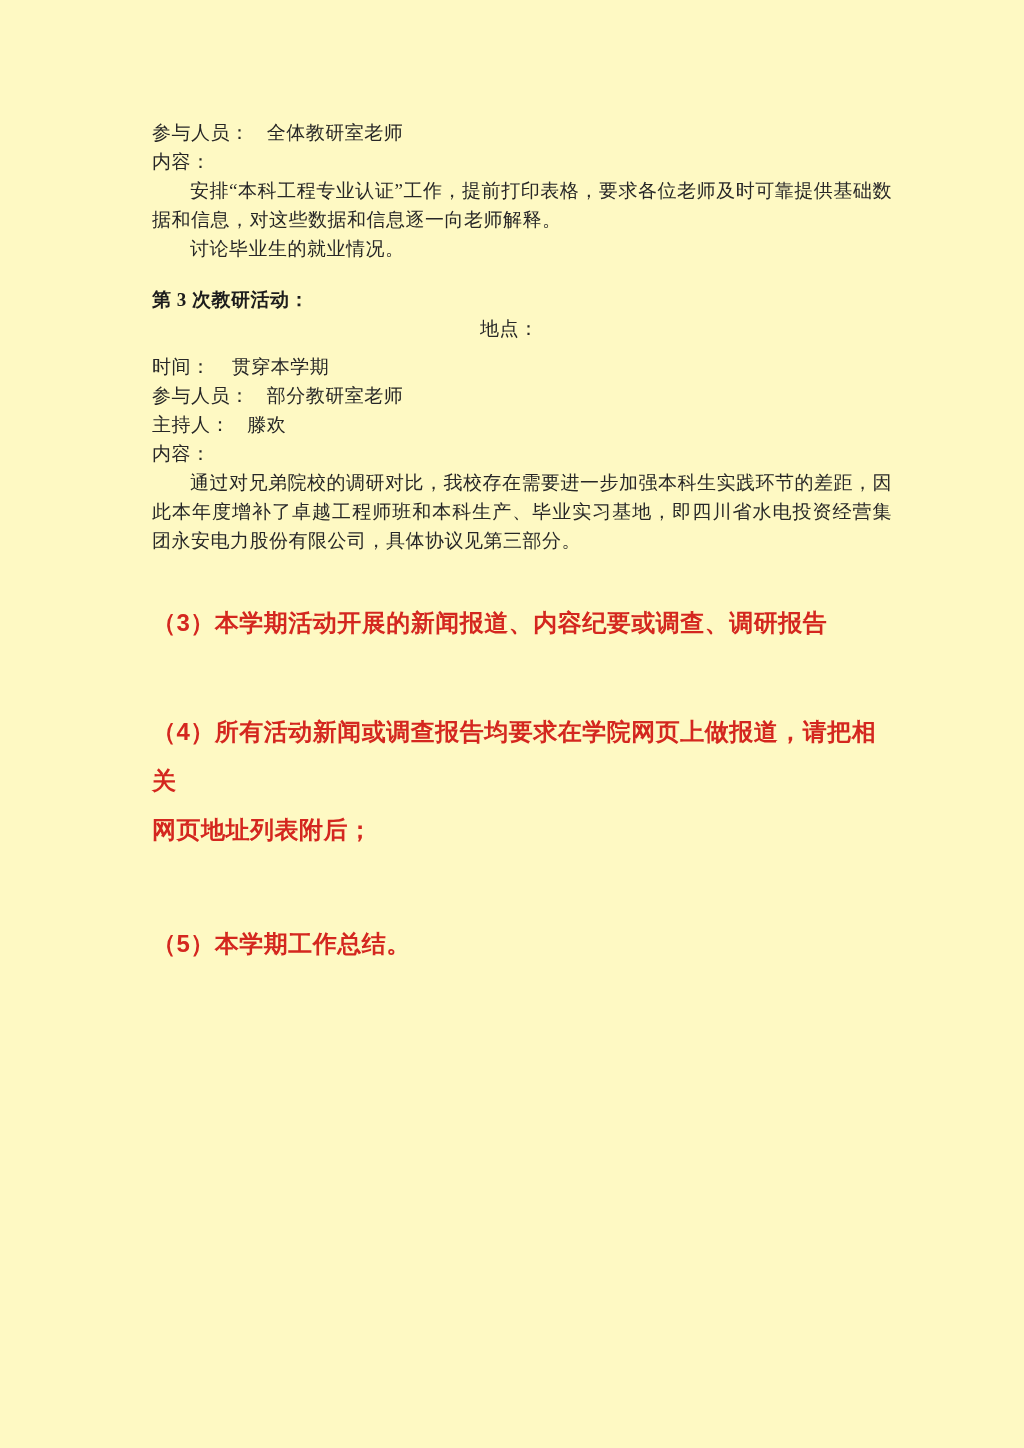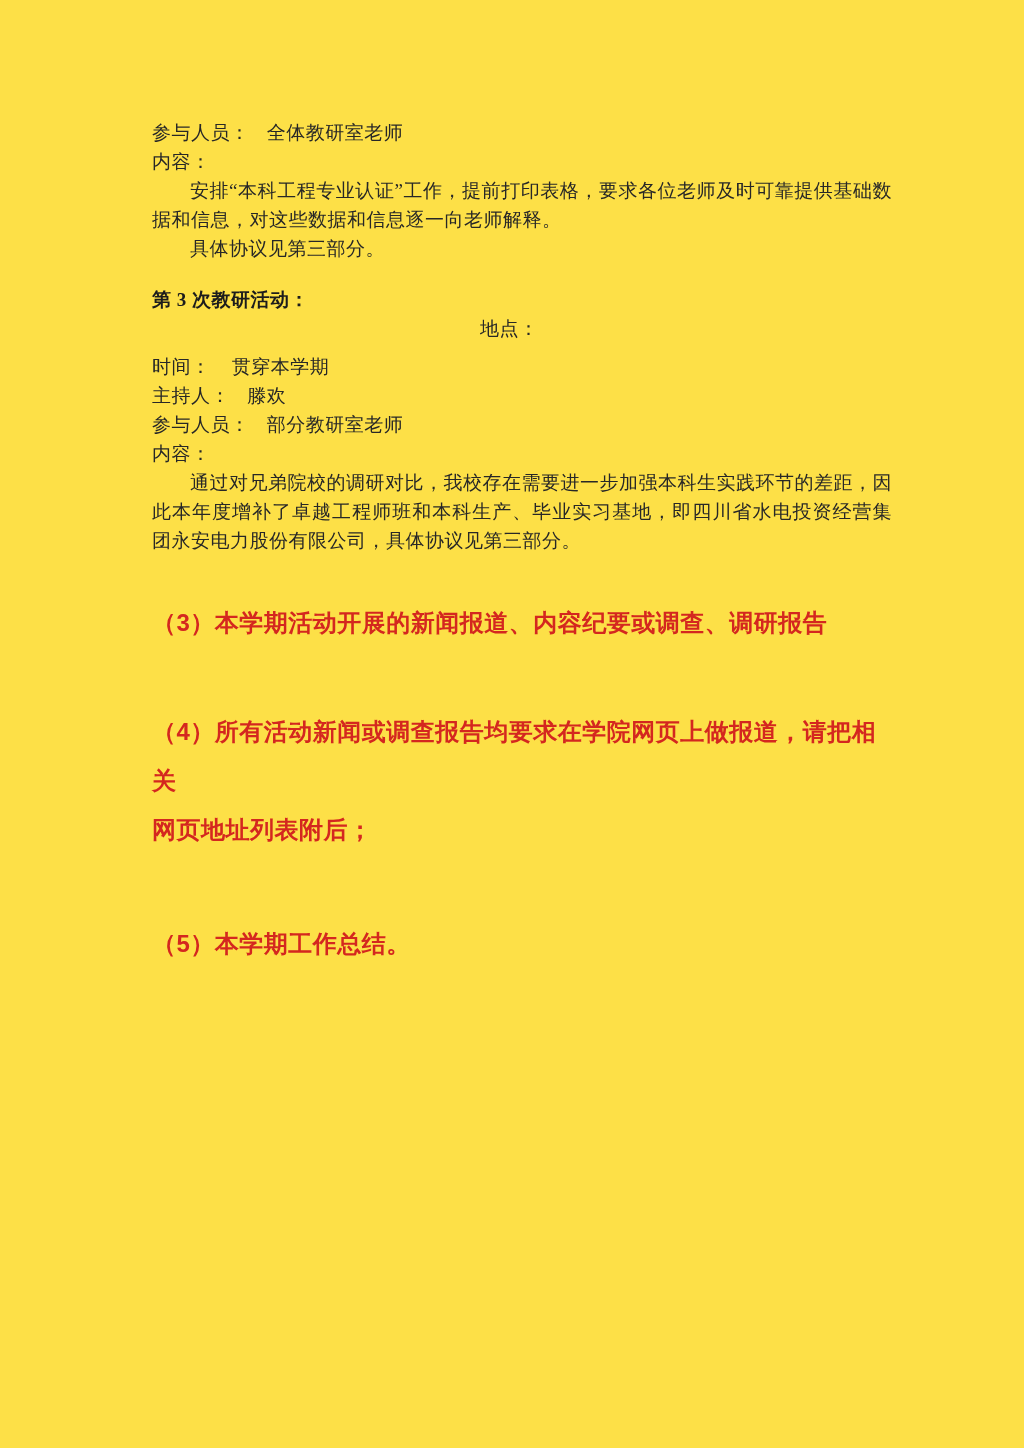--- a/index.html
+++ b/index.html
@@ -4,21 +4,21 @@
 <style>
   html, body {
     margin: 0;
     padding: 0;
     background: #ffffff;
   }
   .page {
     position: relative;
     width: 1024px;
     height: 1448px;
-    background: #fde047;
+    background: #fef9c3;
     overflow: hidden;
     font-family: "Liberation Serif", "DejaVu Serif", serif;
   }
   .content {
     position: absolute;
     left: 152px;
     top: 118px;
     width: 740px;
   }
   
@@ -78,35 +78,35 @@
 
 <div class="page">
   <div class="content">
 
     <div class="body-line">
       <span class="label">参与人员：</span>
       <span class="value">全体教研室老师</span>
     </div>
     <div class="body-line">内容：</div>
     <div class="body-para">安排“本科工程专业认证”工作，提前打印表格，要求各位老师及时可靠提供基础数据和信息，对这些数据和信息逐一向老师解释。</div>
-    <div class="body-para">具体协议见第三部分。</div>
+    <div class="body-para">讨论毕业生的就业情况。</div>
 
     <div class="bold-heading">第 3 次教研活动：</div>
     <div class="body-line field-line">
       <span class="label">时间：</span>
       <span class="value-wide">贯穿本学期</span>
       <span class="place-label">地点：</span>
     </div>
     <div class="body-line">
+      <span class="label">参与人员：</span>
+      <span class="value">部分教研室老师</span>
+    </div>
+    <div class="body-line">
       <span class="label">主持人：</span>
       <span class="value">滕欢</span>
-    </div>
-    <div class="body-line">
-      <span class="label">参与人员：</span>
-      <span class="value">部分教研室老师</span>
     </div>
     <div class="body-line">内容：</div>
     <div class="body-para">通过对兄弟院校的调研对比，我校存在需要进一步加强本科生实践环节的差距，因此本年度增补了卓越工程师班和本科生产、毕业实习基地，即四川省水电投资经营集团永安电力股份有限公司，具体协议见第三部分。</div>
 
     <div class="red-heading red-h3">（3）本学期活动开展的新闻报道、内容纪要或调查、调研报告</div>
     <div class="red-heading red-h4">
       <div>（4）所有活动新闻或调查报告均要求在学院网页上做报道，请把相关</div>
       <div>网页地址列表附后；</div>
     </div>
     <div class="red-heading red-h5">（5）本学期工作总结。</div>

